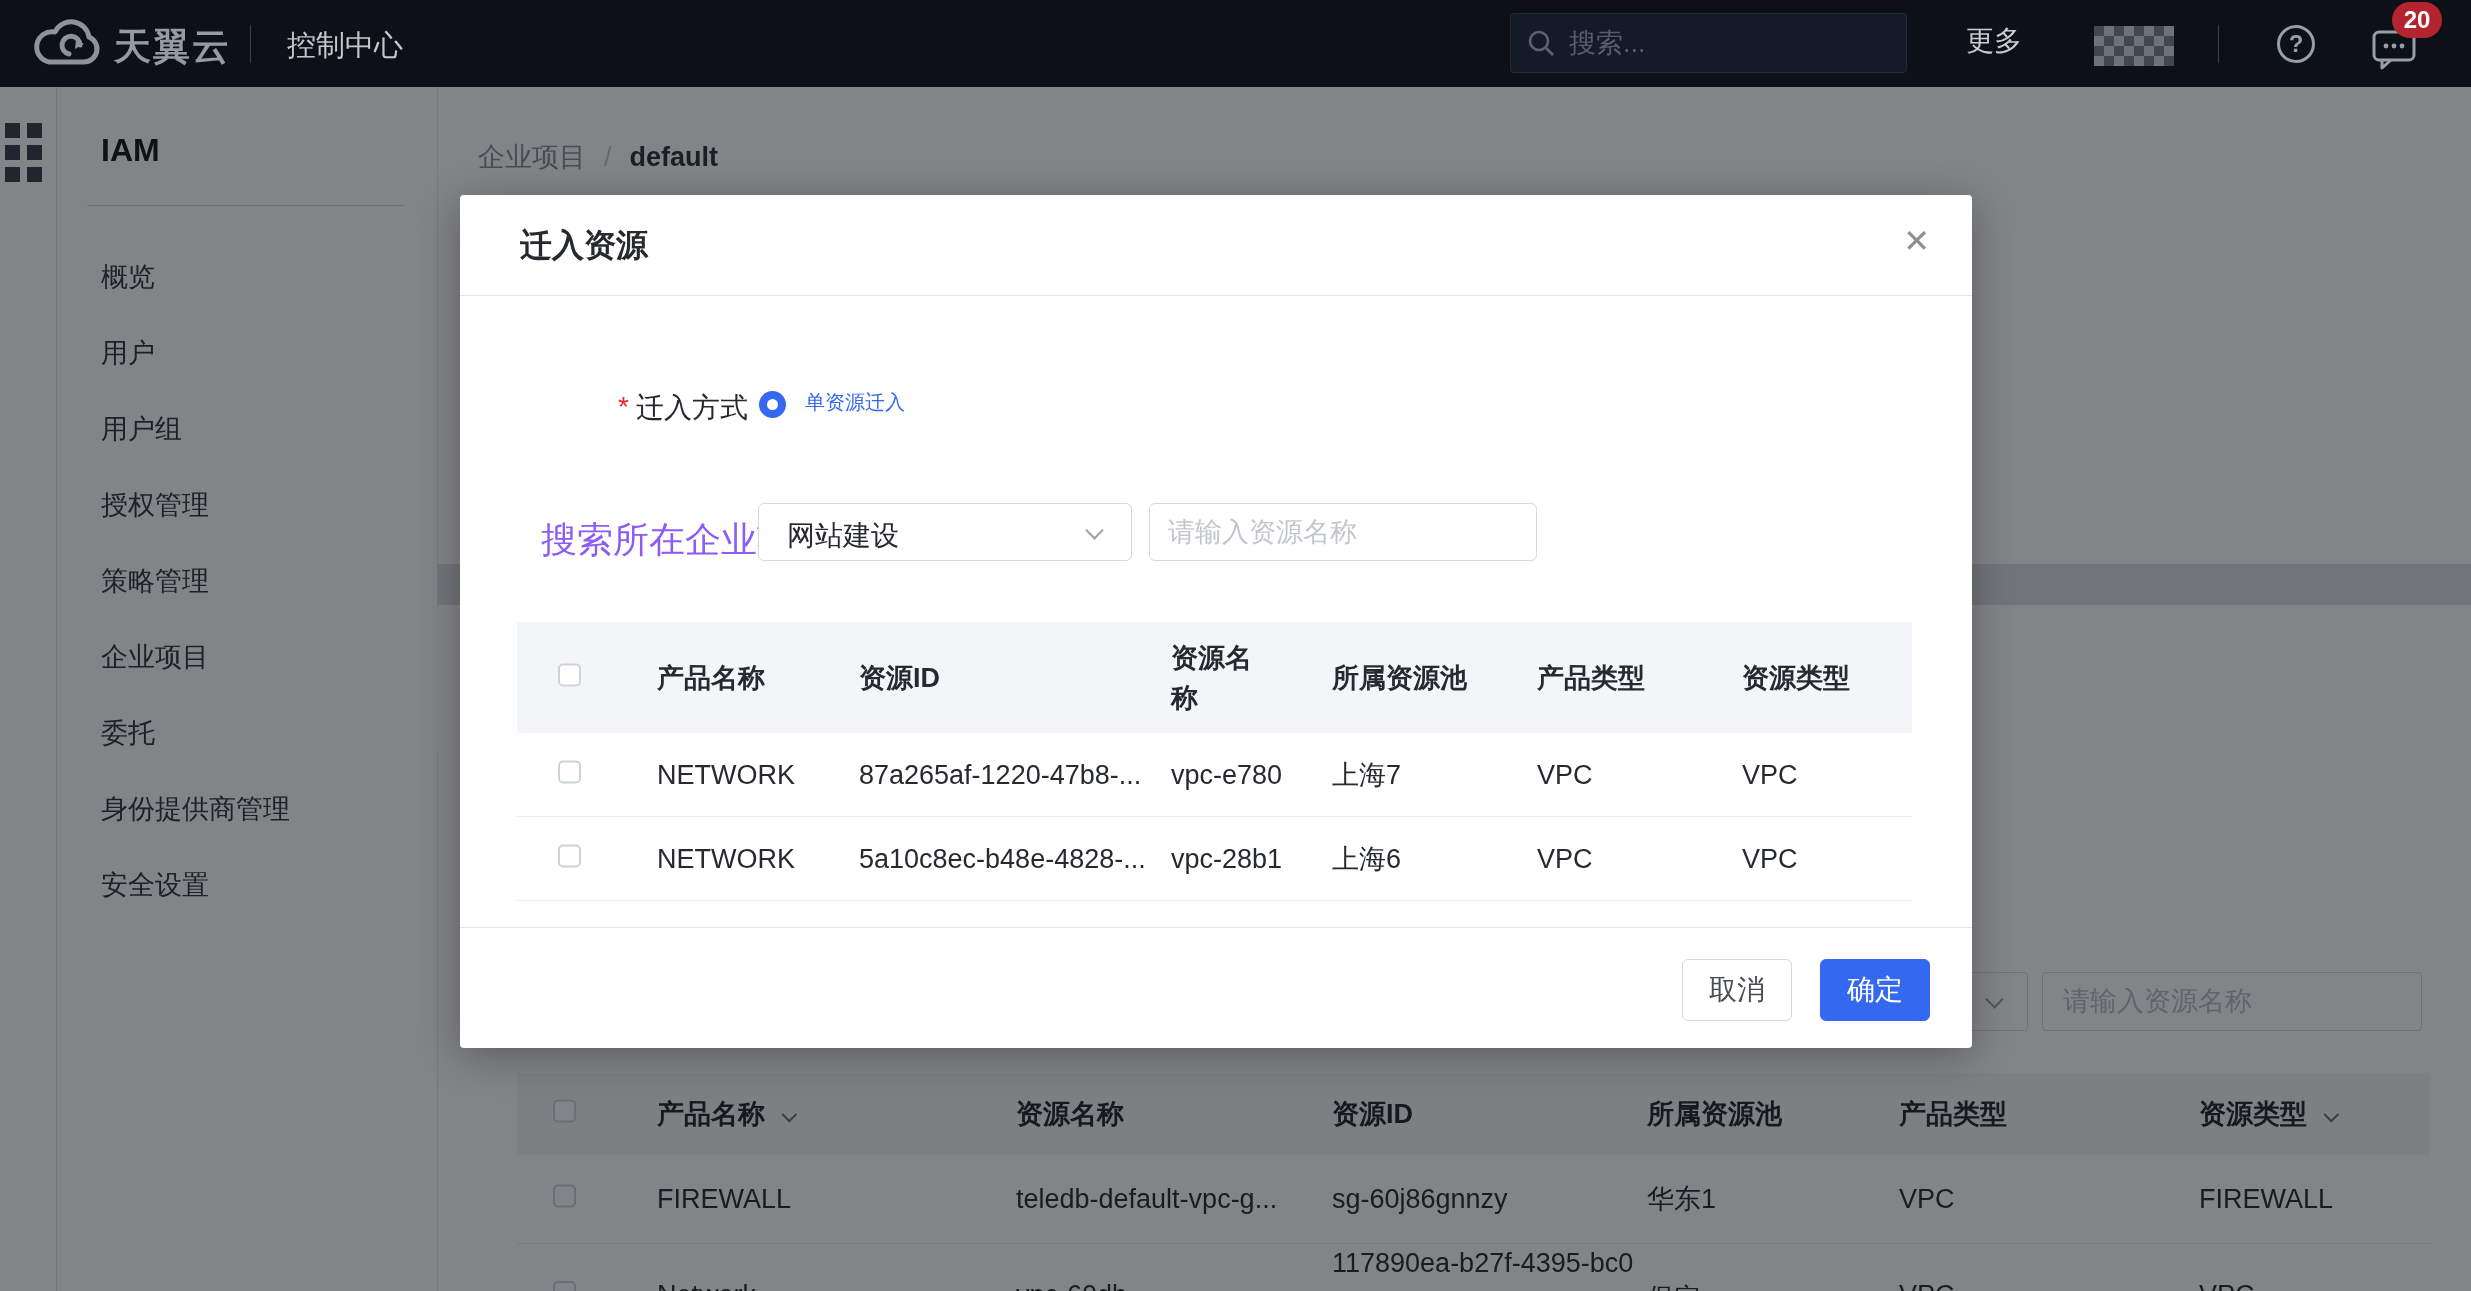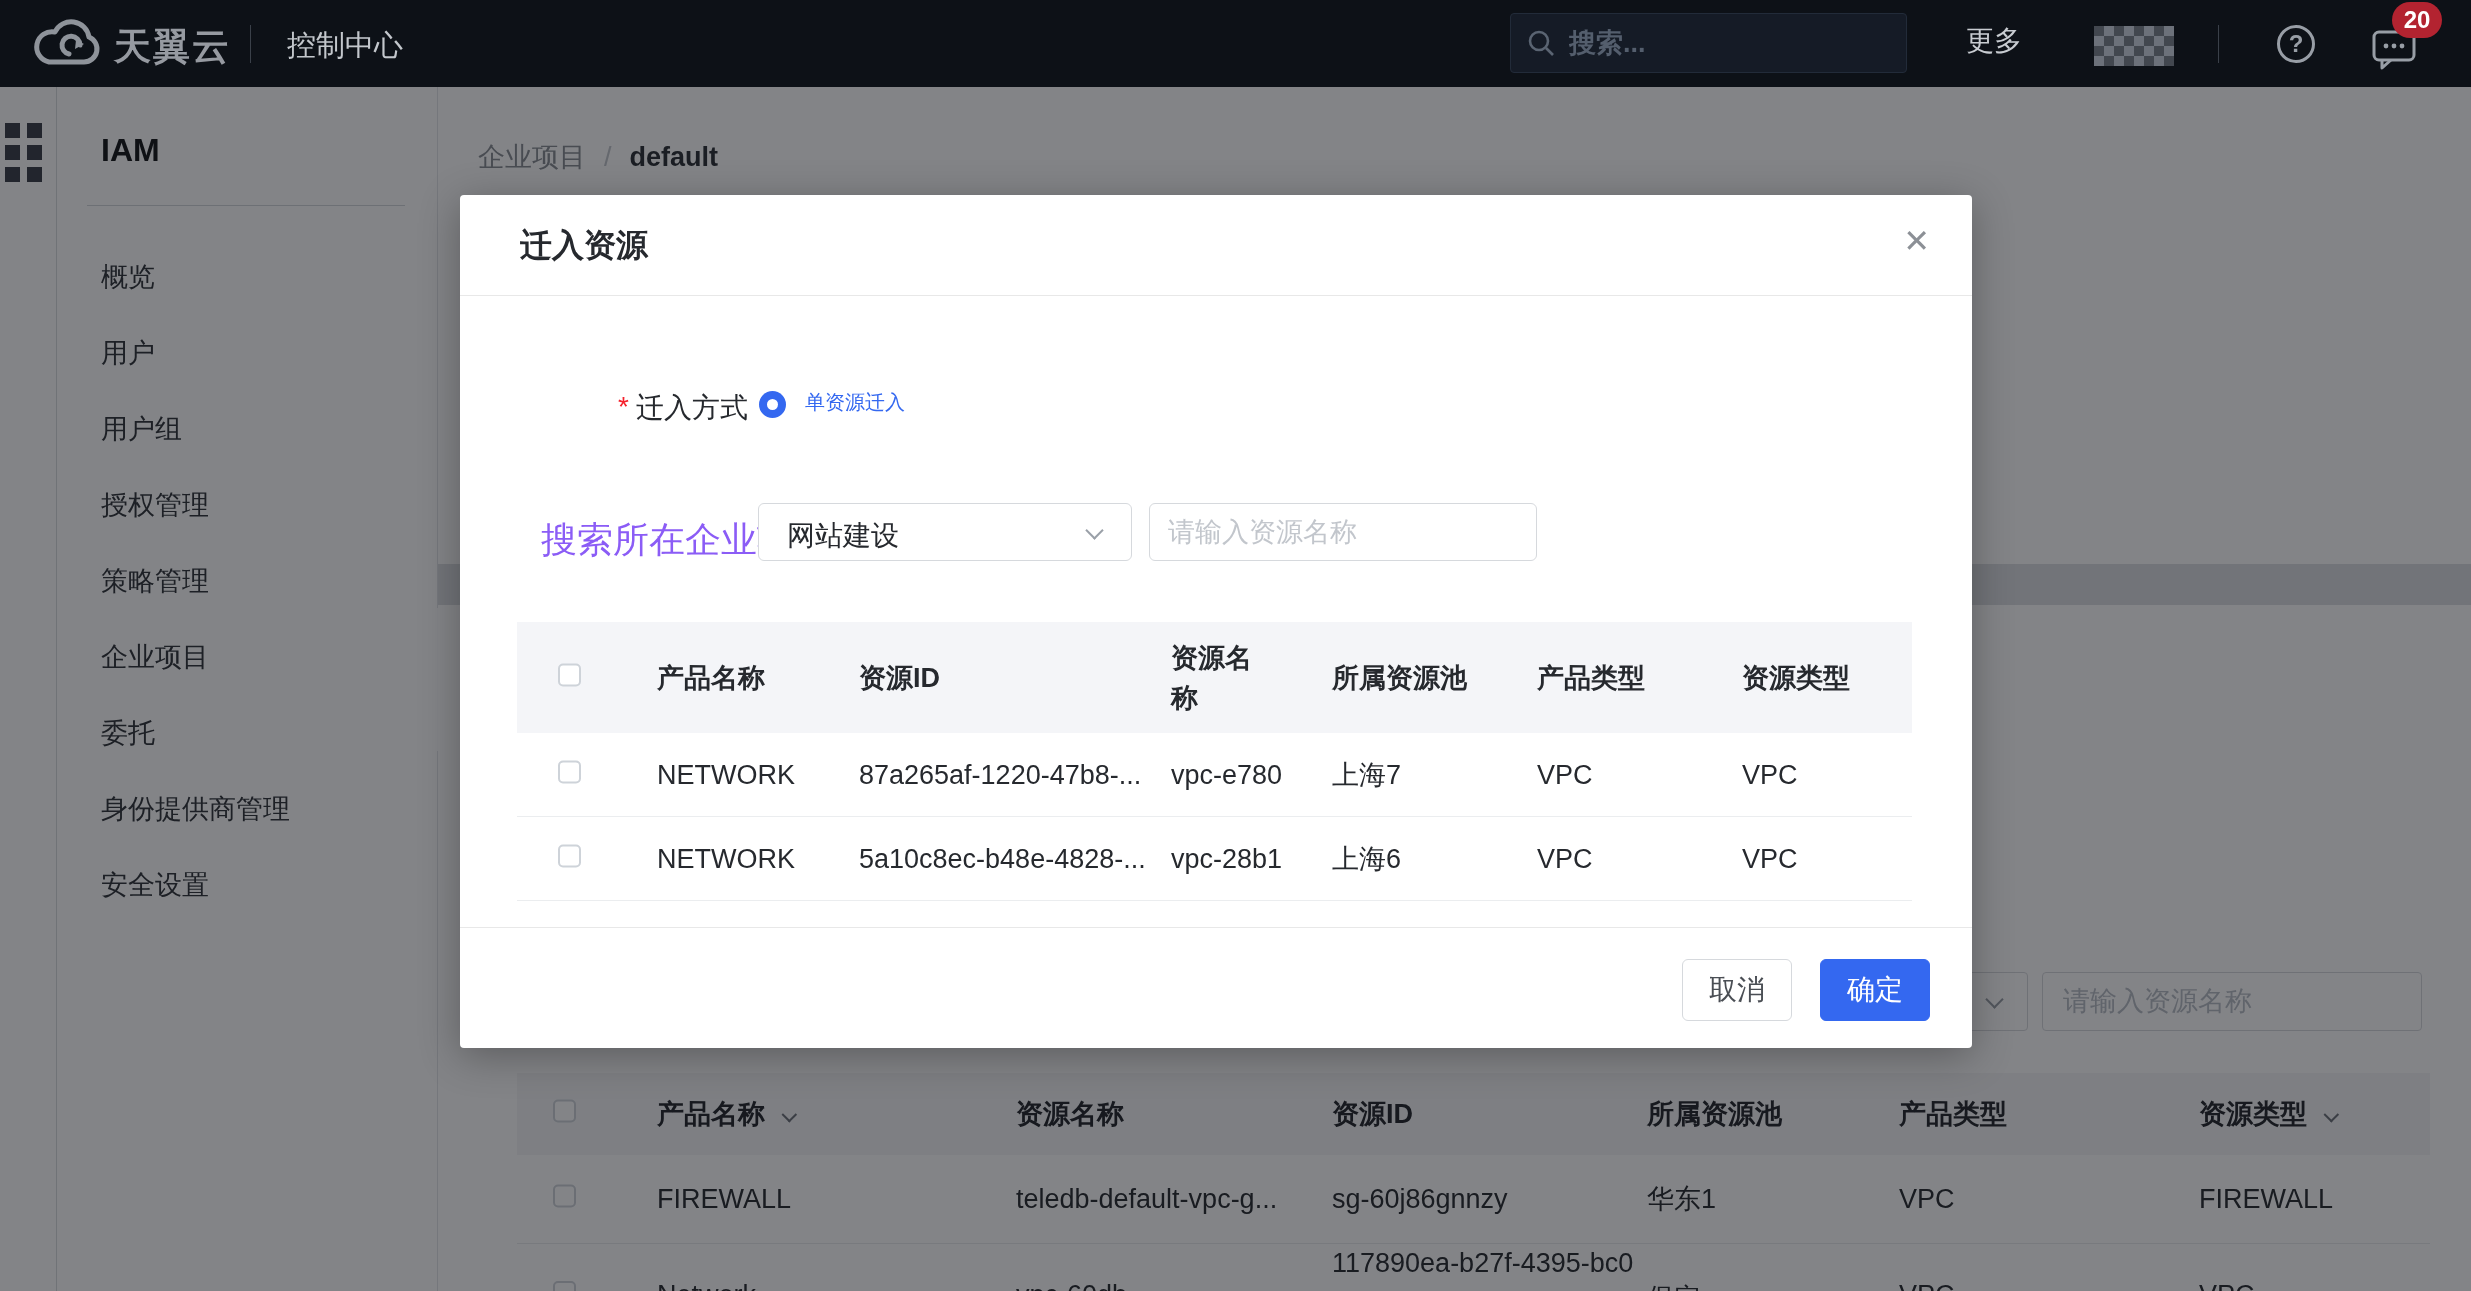--- a/index.html
+++ b/index.html
@@ -14,21 +14,21 @@
   .brand-logo { left:32px; top:16px; }
   .brand-name { left:114px; top:22px; font-size:37px; font-weight:bold; color:#969aa1; letter-spacing:2px; }
   .nav-div { width:1px; height:38px; background:#3a4049; top:25px; }
   .nav-div.d1 { left:250px; }
   .nav-div.d2 { left:2218px; }
   .console-label { left:287px; top:26px; font-size:29px; color:#c3c7cc; cursor:pointer; }
   .nav-search { left:1510px; top:13px; width:397px; height:60px; background:#151b26;
     border:1px solid #222b39; border-radius:4px; display:flex; align-items:center; padding:0 16px; }
   .nav-search svg { flex:0 0 auto; }
   .nav-search input { flex:1; margin-left:14px; background:transparent; border:none; outline:none;
-    font-size:27px; color:#aab2bf; font-family:inherit;font-weight:bold; }
+    font-size:27px; color:#aab2bf; font-family:inherit; }
   .nav-search input::placeholder { color:#545e6d; }
   .nav-more { left:1966px; top:22px; font-size:28px; color:#c8ccd1; cursor:pointer; }
   .nav-user { left:2094px; top:26px; width:80px; height:40px; cursor:pointer;
     background:repeating-conic-gradient(#7d828b 0% 25%, #4b5059 0% 50%) 0 0/20px 20px; opacity:.85; }
   .nav-help { left:2277px; top:25px; width:38px; height:38px; border:3px solid #989ea6;
     border-radius:50%; color:#989ea6; display:flex; align-items:center; justify-content:center;
     font-size:24px; font-weight:bold; cursor:pointer; }
   .nav-chat { left:2372px; top:28px; cursor:pointer; }
   .nav-badge { left:2392px; top:2px; min-width:50px; height:36px; padding:0 10px;
     background:#b32330; border-radius:18px; color:#fff; font-size:24px; font-weight:bold;

